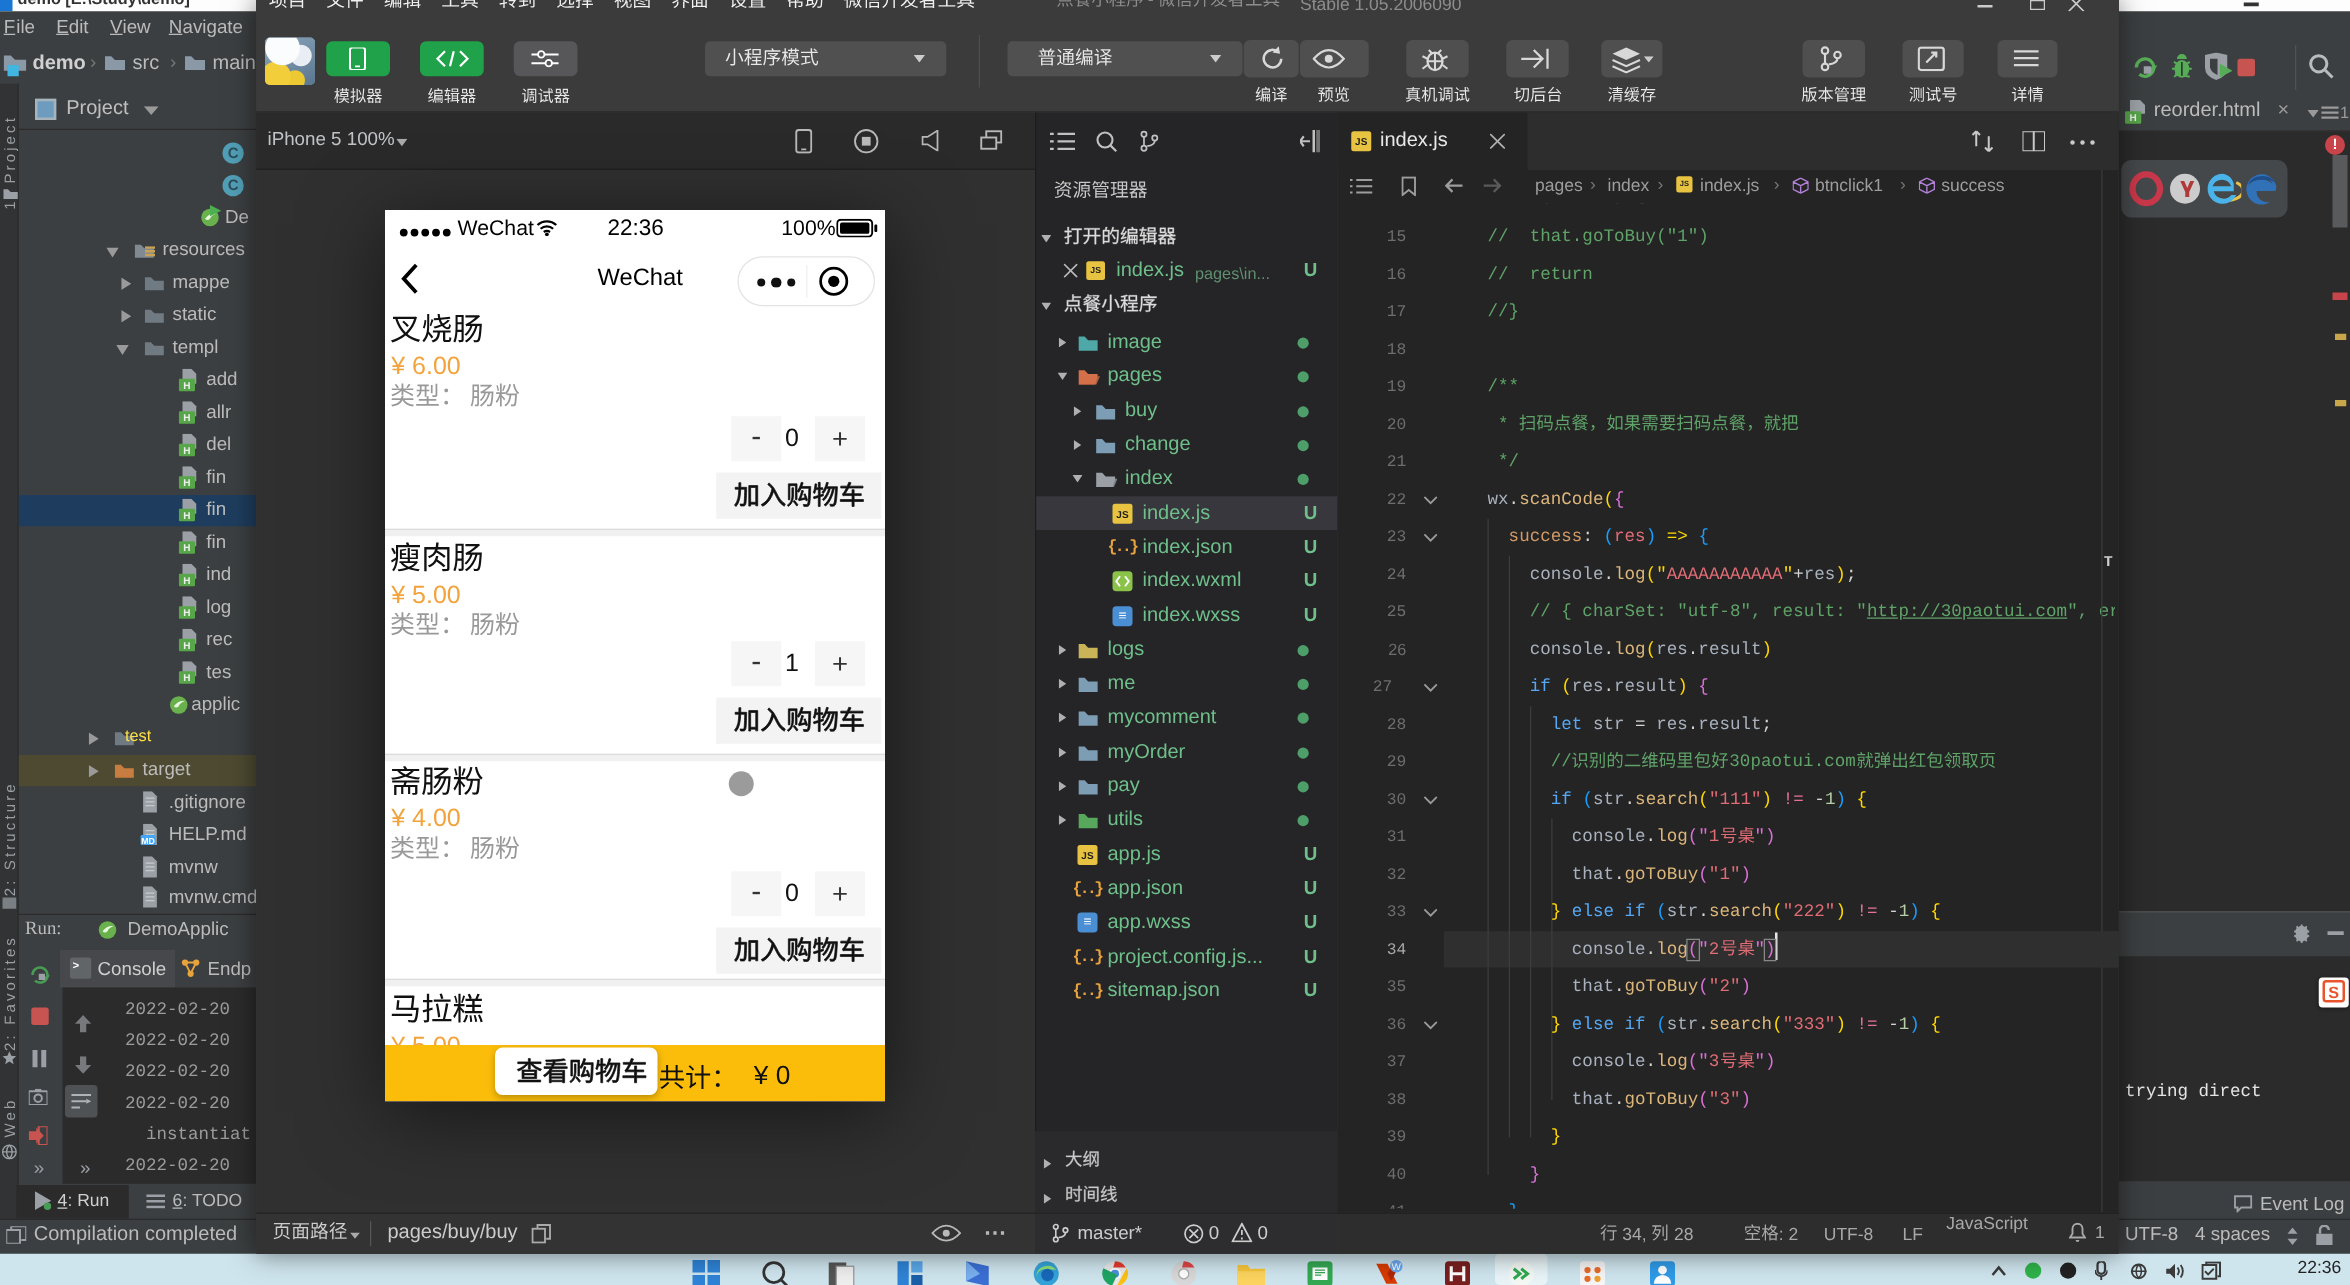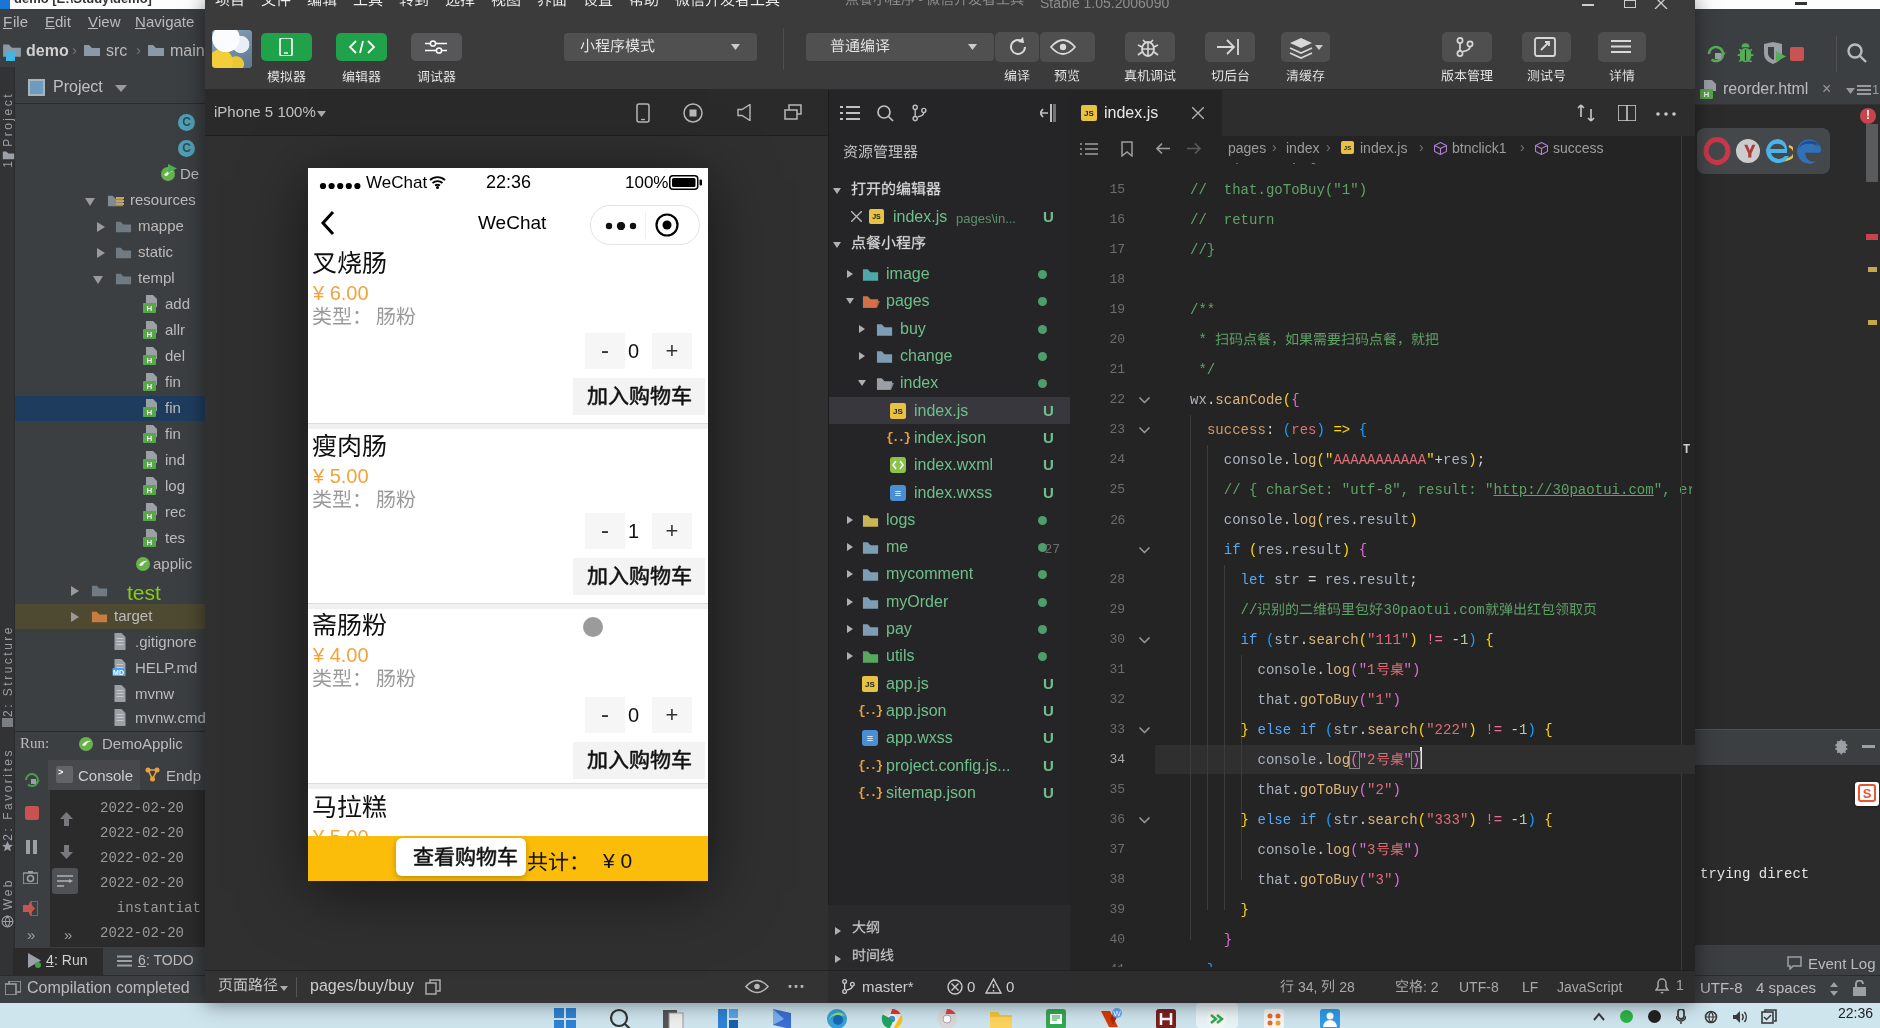--- a/index.html
+++ b/index.html
@@ -192,21 +192,21 @@
     </svg>
     <div style="position:absolute;left:138px;top:3px;font-size:15px;color:#bbbbbb;white-space:pre">applic</div>
   </div>
 <div style="position:absolute;left:15px;top:578px;width:190px;height:26px;overflow:hidden">
     <svg style="position:absolute;left:56px;top:8px" width="8" height="10" viewBox="0 0 8 10">
       <path fill="#9a9a9a" d="M0 0 l8 5 -8 5 z"></path>
     </svg>
     <svg style="position:absolute;left:76px;top:5px" width="17" height="15" viewBox="0 0 18 14">
       <path fill="#707a83" d="M1 3 h6 l2 2 h8 v8 h-16 z M1 2 v1 h6 l-1 -1 z"></path>
     </svg>
-    <div style="position:absolute;left:112px;top:3px;font-size:21px;color:#84cc16;white-space:pre">test</div>
+    <div style="position:absolute;left:85px;top:3px;font-size:13px;color:#fde047;white-space:pre">test</div>
   </div>
 <div style="position:absolute;left:15px;top:604px;width:190px;height:25px;background:#4e4a31"></div>
 <div style="position:absolute;left:15px;top:604px;width:190px;height:26px;overflow:hidden">
     <svg style="position:absolute;left:56px;top:8px" width="8" height="10" viewBox="0 0 8 10">
       <path fill="#9a9a9a" d="M0 0 l8 5 -8 5 z"></path>
     </svg>
     <svg style="position:absolute;left:76px;top:5px" width="17" height="15" viewBox="0 0 18 14">
       <path fill="#c77d40" d="M1 3 h6 l2 2 h8 v8 h-16 z M1 2 v1 h6 l-1 -1 z"></path>
     </svg>
     <div style="position:absolute;left:99px;top:3px;font-size:15px;color:#bbbbbb;white-space:pre">target</div>
@@ -1425,21 +1425,21 @@
 <svg style="position:absolute;left:1139px;top:427px" width="11" height="7" viewBox="0 0 11 7">
     <path d="M0.5 0.5 L5.5 5.5 L10.5 0.5" stroke="#9a9a9a" stroke-width="1.5" fill="none"></path>
   </svg>
 <div style="position:absolute;left:1190px;top:415px;width:502px;height:30px;line-height:30px;font-family:'Liberation Mono',monospace;font-size:14px;white-space:pre;letter-spacing:0.03px;overflow:hidden"><span style="color:#d4d4d4;">  </span><span style="color:#d19a66;">success</span><span style="color:#d4d4d4;">: </span><span style="color:#179fff;">(</span><span style="color:#e06c75;">res</span><span style="color:#179fff;">)</span><span style="color:#d4d4d4;"> </span><span style="color:#ffd700;">=&gt;</span><span style="color:#d4d4d4;"> </span><span style="color:#179fff;">{</span></div>
 <div style="position:absolute;left:1085px;top:445px;width:40px;height:30px;line-height:30px;font-family:'Liberation Mono',monospace;font-size:13px;color:#6d6d6d;text-align:right">24</div>
 <div style="position:absolute;left:1190px;top:445px;width:502px;height:30px;line-height:30px;font-family:'Liberation Mono',monospace;font-size:14px;white-space:pre;letter-spacing:0.03px;overflow:hidden"><span style="color:#d4d4d4;">    </span><span style="color:#a8b1bd;">console</span><span style="color:#d4d4d4;">.</span><span style="color:#dcb67a;">log</span><span style="color:#ffd700;">(</span><span style="color:#ffd700;">"</span><span style="color:#e06c75;">AAAAAAAAAAA</span><span style="color:#ffd700;">"</span><span style="color:#d4d4d4;">+</span><span style="color:#a8b1bd;">res</span><span style="color:#ffd700;">)</span><span style="color:#d4d4d4;">;</span></div>
 <div style="position:absolute;left:1085px;top:475px;width:40px;height:30px;line-height:30px;font-family:'Liberation Mono',monospace;font-size:13px;color:#6d6d6d;text-align:right">25</div>
 <div style="position:absolute;left:1190px;top:475px;width:502px;height:30px;line-height:30px;font-family:'Liberation Mono',monospace;font-size:14px;white-space:pre;letter-spacing:0.03px;overflow:hidden"><span style="color:#5fa368;">    // { charSet: "utf-8", result: "</span><span style="color:#5fa368;text-decoration:underline">http://30paotui.com</span><span style="color:#5fa368;">", errM</span></div>
 <div style="position:absolute;left:1085px;top:505px;width:40px;height:30px;line-height:30px;font-family:Liberation Sans, sans-serif;font-size:13px;color:#6d6d6d;text-align:right">26</div>
 <div style="position:absolute;left:1190px;top:505px;width:502px;height:30px;line-height:30px;font-family:'Liberation Mono',monospace;font-size:14px;white-space:pre;letter-spacing:0.03px;overflow:hidden"><span style="color:#d4d4d4;">    </span><span style="color:#a8b1bd;">console</span><span style="color:#d4d4d4;">.</span><span style="color:#dcb67a;">log</span><span style="color:#ffd700;">(</span><span style="color:#a8b1bd;">res</span><span style="color:#d4d4d4;">.</span><span style="color:#a8b1bd;">result</span><span style="color:#ffd700;">)</span></div>
-<div style="position:absolute;left:1020px;top:535px;width:40px;height:30px;line-height:30px;font-family:'Liberation Mono',monospace;font-size:13px;color:#6d6d6d;text-align:right">27</div>
+<div style="position:absolute;left:1086px;top:535px;width:40px;height:30px;line-height:30px;font-family:'Liberation Mono',monospace;font-size:13px;color:#6d6d6d;text-align:center">27</div>
 <svg style="position:absolute;left:1139px;top:547px" width="11" height="7" viewBox="0 0 11 7">
     <path d="M0.5 0.5 L5.5 5.5 L10.5 0.5" stroke="#9a9a9a" stroke-width="1.5" fill="none"></path>
   </svg>
 <div style="position:absolute;left:1190px;top:535px;width:502px;height:30px;line-height:30px;font-family:'Liberation Mono',monospace;font-size:14px;white-space:pre;letter-spacing:0.03px;overflow:hidden"><span style="color:#d4d4d4;">    </span><span style="color:#56a8f5;">if</span><span style="color:#d4d4d4;"> </span><span style="color:#ffd700;">(</span><span style="color:#a8b1bd;">res</span><span style="color:#d4d4d4;">.</span><span style="color:#a8b1bd;">result</span><span style="color:#ffd700;">)</span><span style="color:#d4d4d4;"> </span><span style="color:#da70d6;">{</span></div>
 <div style="position:absolute;left:1085px;top:565px;width:40px;height:30px;line-height:30px;font-family:'Liberation Mono',monospace;font-size:13px;color:#6d6d6d;text-align:right">28</div>
 <div style="position:absolute;left:1190px;top:565px;width:502px;height:30px;line-height:30px;font-family:'Liberation Mono',monospace;font-size:14px;white-space:pre;letter-spacing:0.03px;overflow:hidden"><span style="color:#d4d4d4;">      </span><span style="color:#56a8f5;">let</span><span style="color:#d4d4d4;"> </span><span style="color:#a8b1bd;">str</span><span style="color:#d4d4d4;"> = </span><span style="color:#a8b1bd;">res</span><span style="color:#d4d4d4;">.</span><span style="color:#a8b1bd;">result</span><span style="color:#d4d4d4;">;</span></div>
 <div style="position:absolute;left:1085px;top:595px;width:40px;height:30px;line-height:30px;font-family:'Liberation Mono',monospace;font-size:13px;color:#6d6d6d;text-align:right">29</div>
 <div style="position:absolute;left:1190px;top:595px;width:502px;height:30px;line-height:30px;font-family:'Liberation Mono',monospace;font-size:14px;white-space:pre;letter-spacing:0.03px;overflow:hidden"><span style="color:#5fa368;">      //</span><svg style="display:inline-block;vertical-align:-3px" width="126.0" height="14.7" viewBox="0 -12.3 126.0 14.7">
       <g fill="#5fa368" transform="scale(0.01400,-0.01400)">
         <use href="#g104" x="0"></use>
@@ -1552,21 +1552,21 @@
     <div style="display:flex;align-items:center;height:100%">
       <span style="font-size:14px;color:#a8a8a8;white-space:pre">UTF-8</span>
     </div>
   </div>
 <div style="position:absolute;left:1522px;top:970px;height:33px">
     <div style="display:flex;align-items:center;height:100%">
       <span style="font-size:14px;color:#a8a8a8;white-space:pre">LF</span>
     </div>
   </div>
 <div style="position:absolute;left:1557px;top:970px;height:33px">
-    <div style="display:flex;align-items:center;height:100%">
+    <div style="display:flex;height:100%">
       <span style="font-size:14px;color:#a8a8a8;white-space:pre">JavaScript</span>
     </div>
   </div>
 <svg style="position:absolute;left:1655px;top:978px" width="14" height="16" viewBox="0 0 14 16">
     <path d="M7 1 a4 4 0 0 1 4 4 v4 l2 3 h-12 l2 -3 v-4 a4 4 0 0 1 4 -4z" fill="none" stroke="#a8a8a8" stroke-width="1.5"></path>
     <path d="M5.5 14 a1.5 1.5 0 0 0 3 0" fill="#a8a8a8"></path>
   </svg>
 <div style="position:absolute;left:1676px;top:977px;font-size:14px;color:#a8a8a8;white-space:pre;">1</div>
 <svg width="0" height="0" style="position:absolute">
     <defs>

